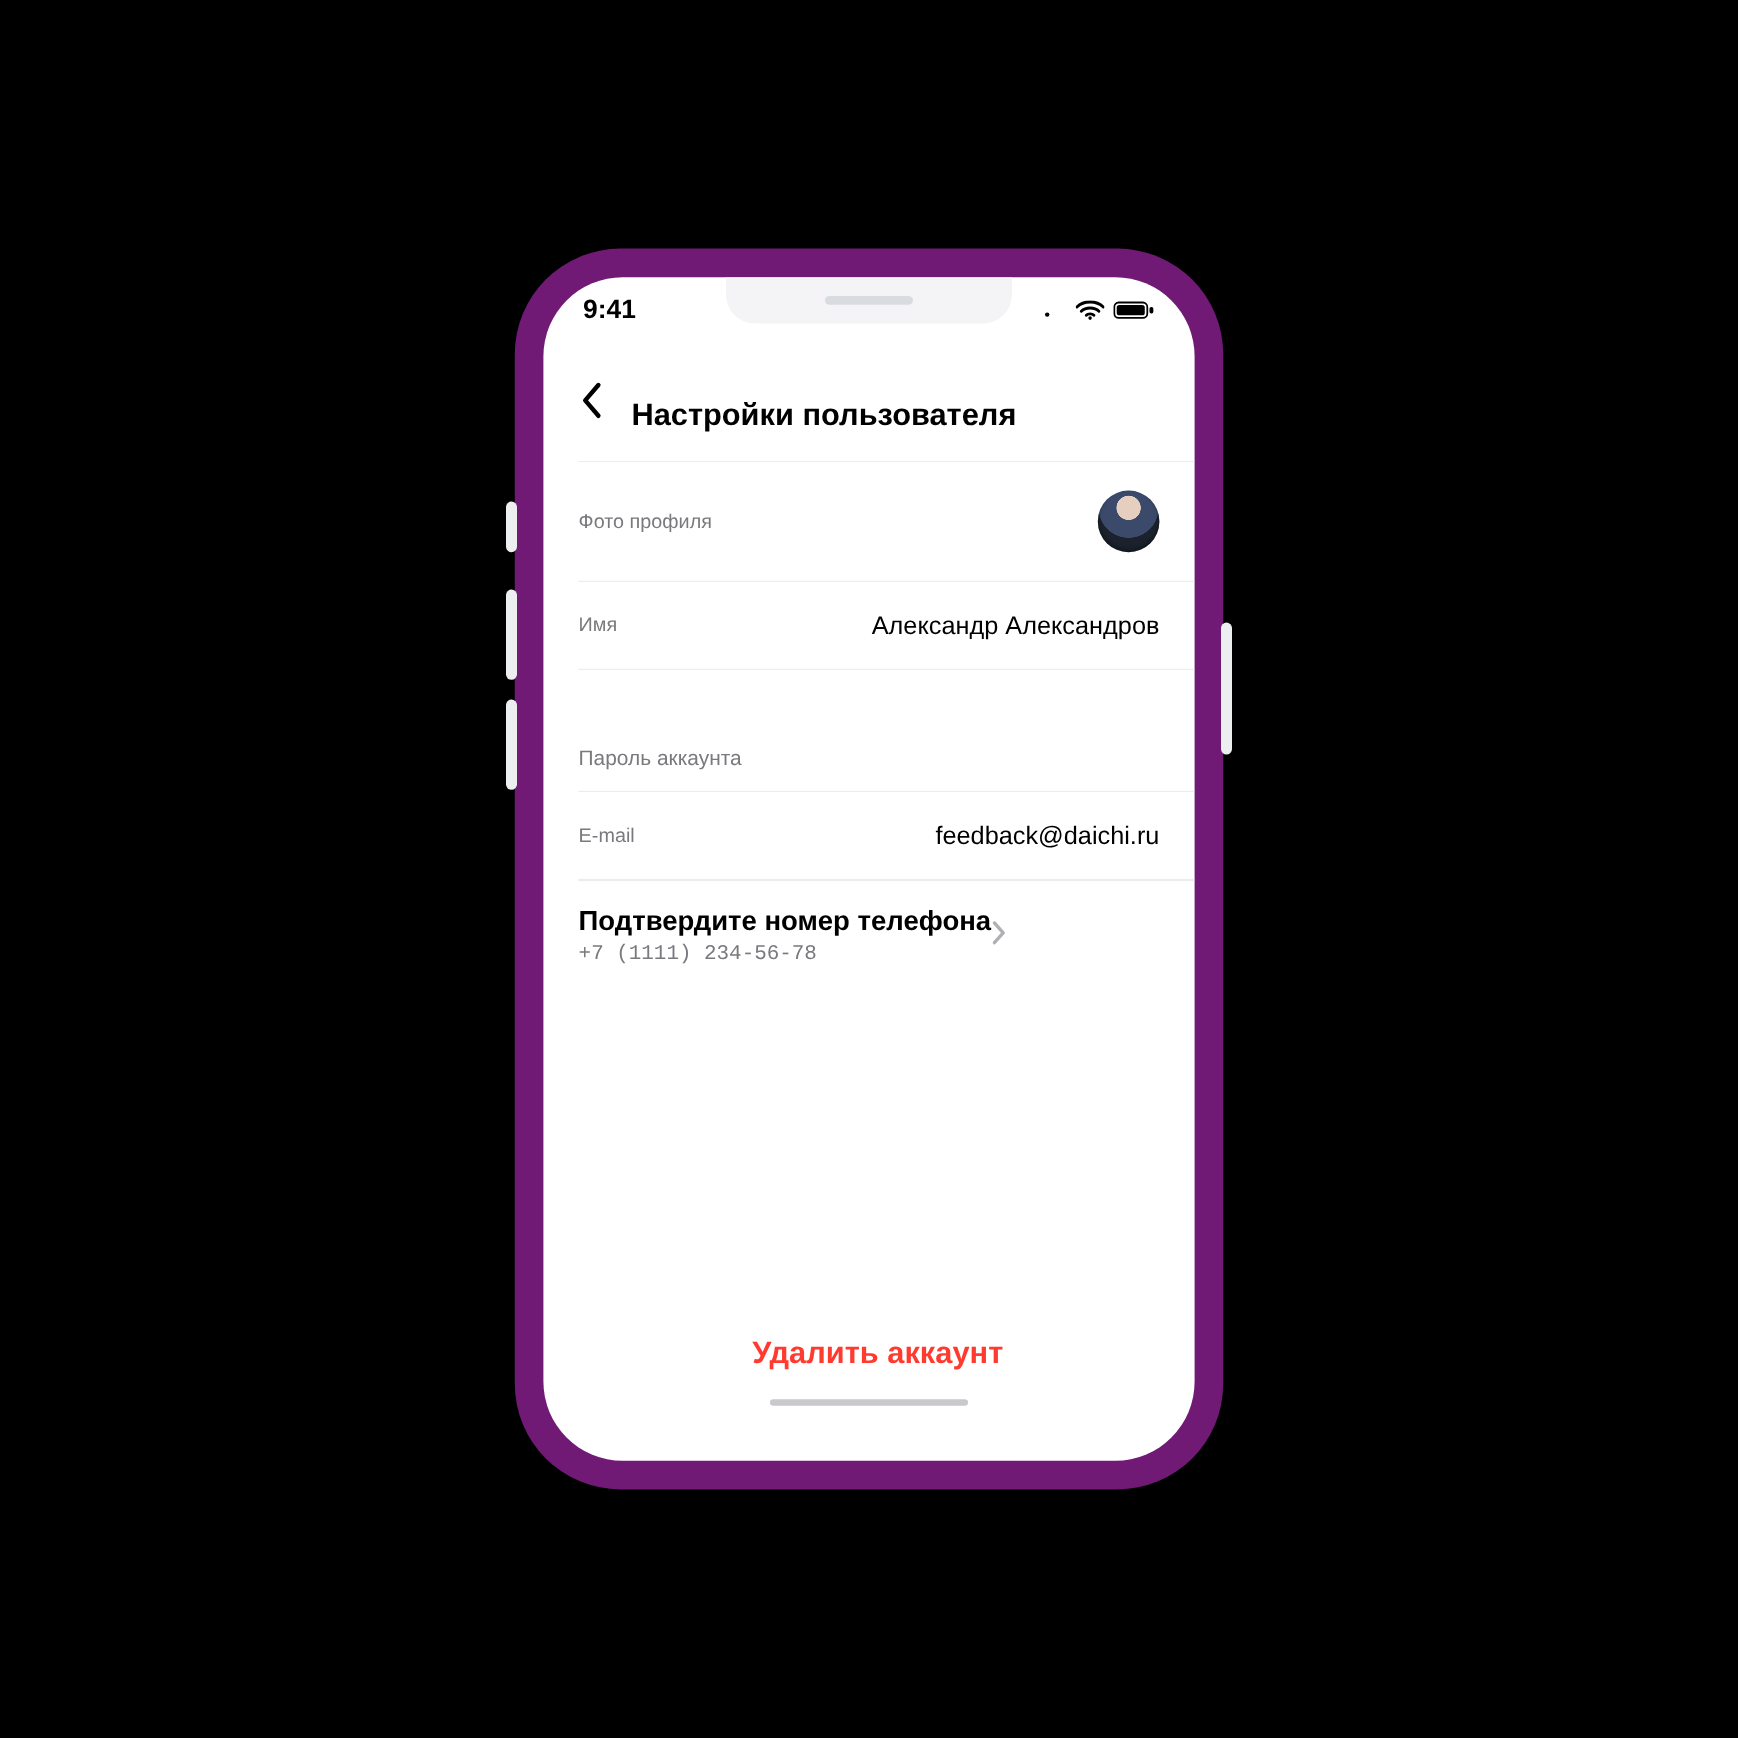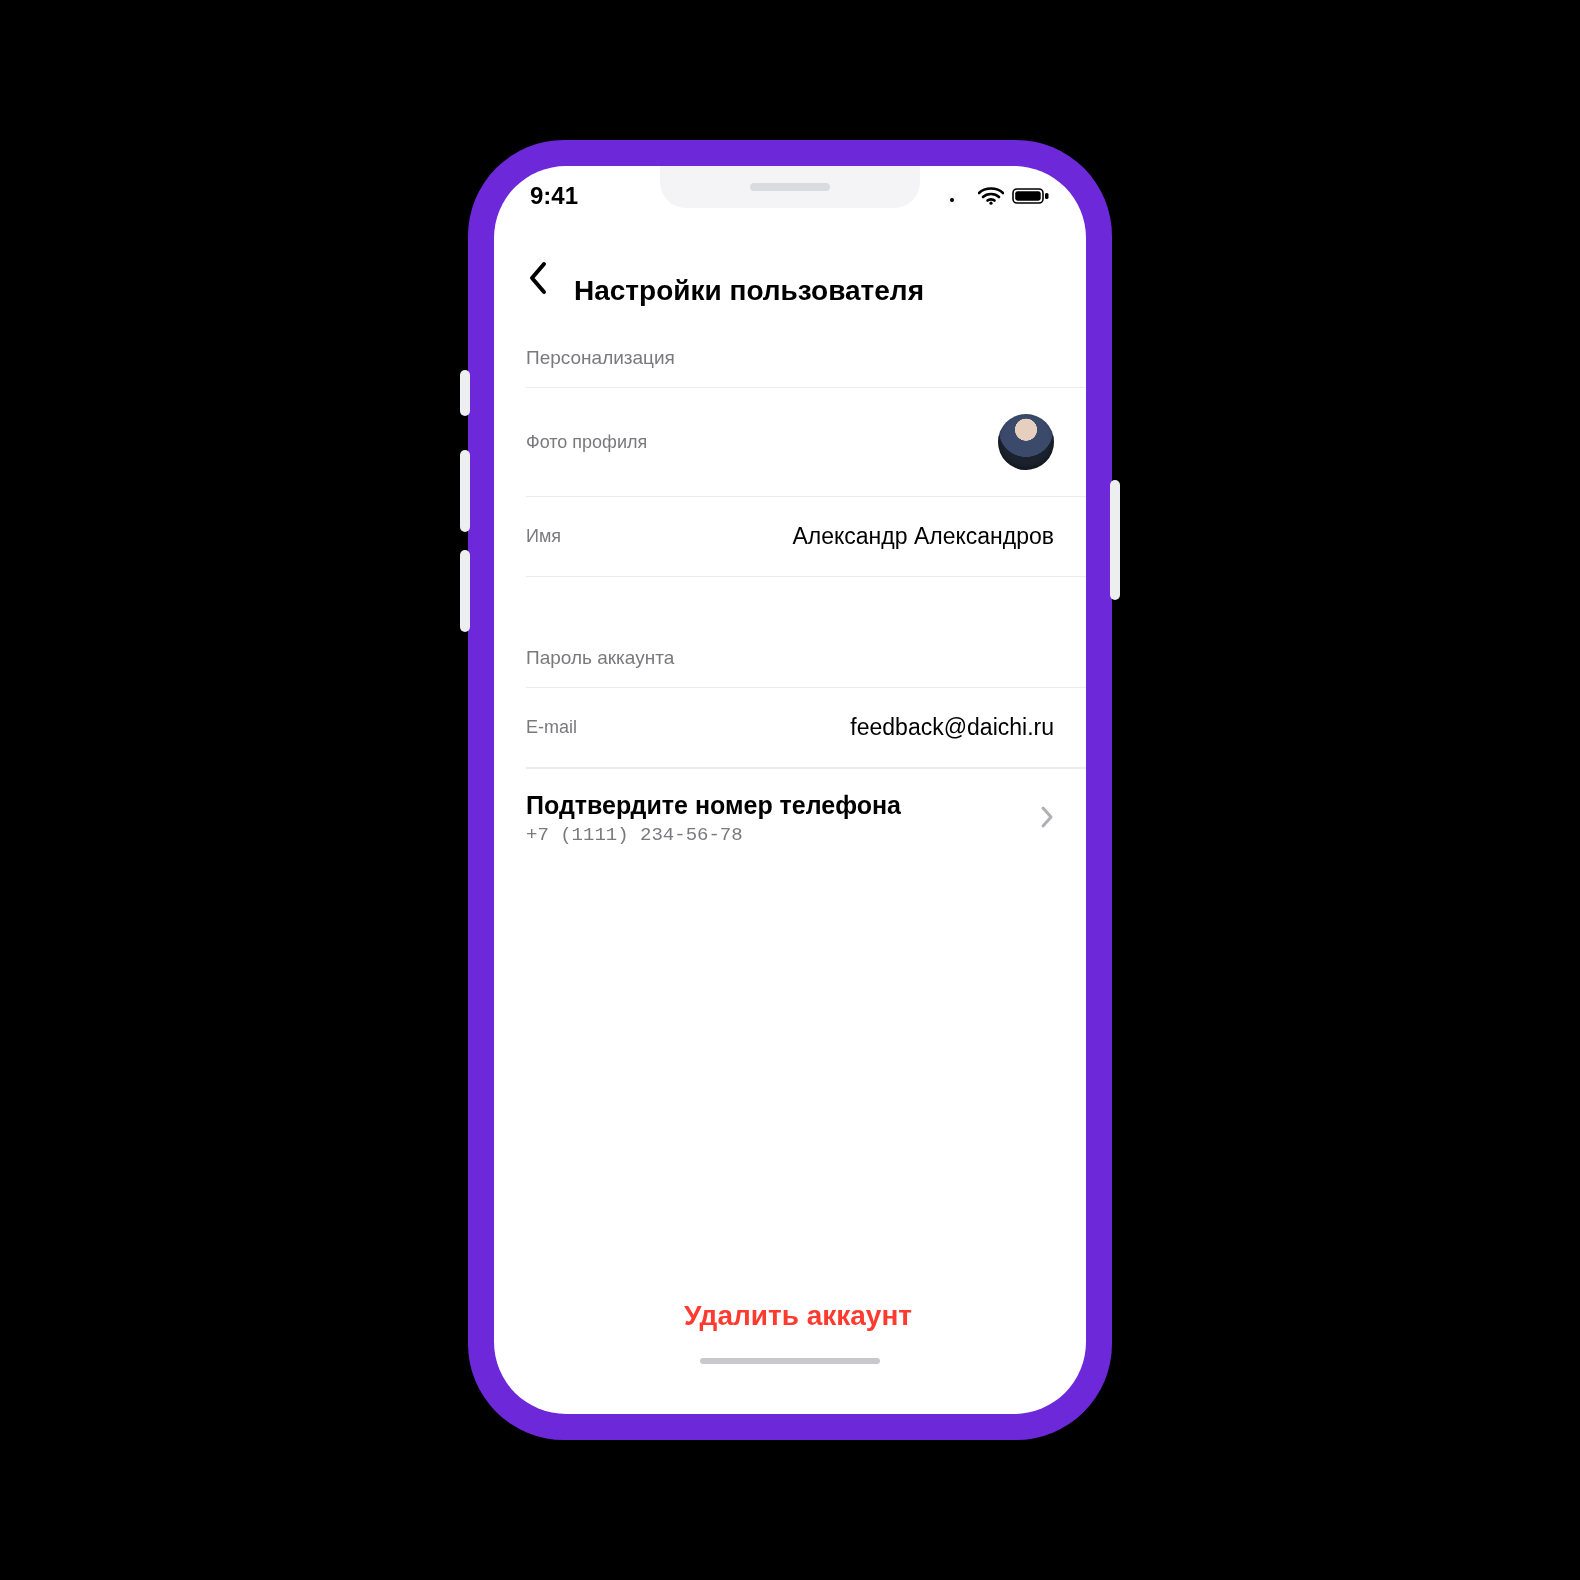--- a/index.html
+++ b/index.html
@@ -5,22 +5,22 @@
   * { box-sizing: border-box; margin:0; padding:0; }
   body {
     width:1580px; height:1580px;
     background:#000;
     font-family:-apple-system,BlinkMacSystemFont,"Helvetica Neue",Arial,sans-serif;
     display:flex; align-items:center; justify-content:center;
   }
 
   
   .phone {
-    width:644px; height:1300px;
-    background:#6d28d9;
+    width:644px; height:1128px;
+    background:#701a75;
     border-radius:96px;
     position:relative;
     box-shadow:0 30px 60px rgba(0,0,0,.55),0 10px 20px rgba(0,0,0,.35);
   }
   
   .side-btn { position:absolute; background:#eceef0; border-radius:6px; }
   .side-btn.mute{ left:-8px; top:230px; width:10px; height:46px; }
   .side-btn.vol1{ left:-8px; top:310px; width:10px; height:82px; }
   .side-btn.vol2{ left:-8px; top:410px; width:10px; height:82px; }
   .side-btn.pwr { right:-8px; top:340px; width:10px; height:120px; }
@@ -85,21 +85,21 @@
     width:56px; height:56px; border-radius:50%;
     background:radial-gradient(circle at 50% 28%, #e7cfc0 0 22%, #3b4a6b 23% 55%, #1b222d 56% 100%);
     box-shadow:inset 0 -2px 4px rgba(0,0,0,.4);
   }
 
   .spacer{ height:56px; }
 
   .dots{ font-size:22px; letter-spacing:2px; color:#000; font-weight:900; }
 
   .confirm-row{
-    display:flex; align-items:center; justify-content:space-between;
+    display:flex; align-items:center; 
     padding:22px 32px 26px;
   }
   .confirm-left .title{
     font-size:25px; font-weight:700; color:#000;
   }
   .confirm-left .sub{
     font-size:19px; color:#7a7a7e; margin-top:4px;font-family:Liberation Mono, monospace;
   }
   .chevron-right{ color:#b0b0b4; }
 
@@ -160,21 +160,20 @@
     <div class="nav-header">
       <div class="back-btn">
         <svg width="20" height="34" viewBox="0 0 20 34">
           <polyline points="16,3 4,17 16,31" fill="none" stroke="#000" stroke-width="4" stroke-linecap="round" stroke-linejoin="round"></polyline>
         </svg>
       </div>
       <div class="nav-title">Настройки пользователя</div>
     </div>
 
     <div class="content">
-      <div class="section-header">Персонализация</div>
       <div class="divider"></div>
 
       <div class="row">
         <span class="label">Фото профиля</span>
         <span class="avatar"></span>
       </div>
       <div class="divider"></div>
 
       <div class="row">
         <span class="label">Имя</span>

